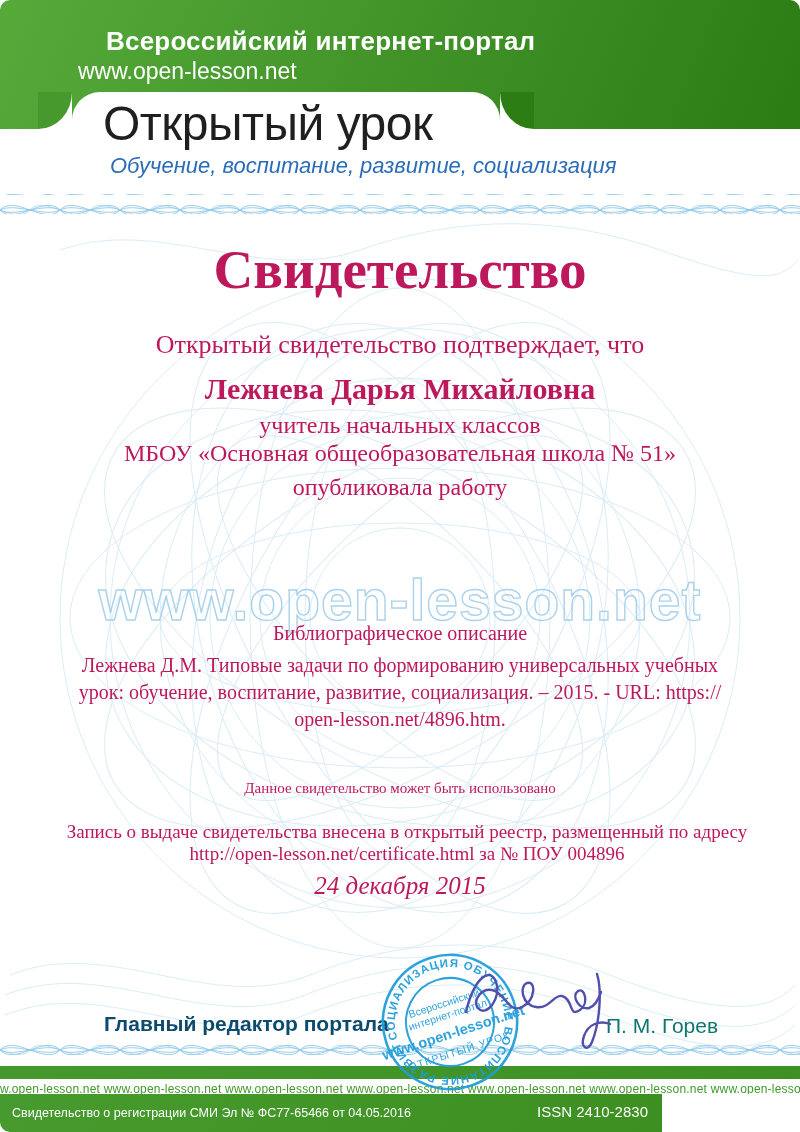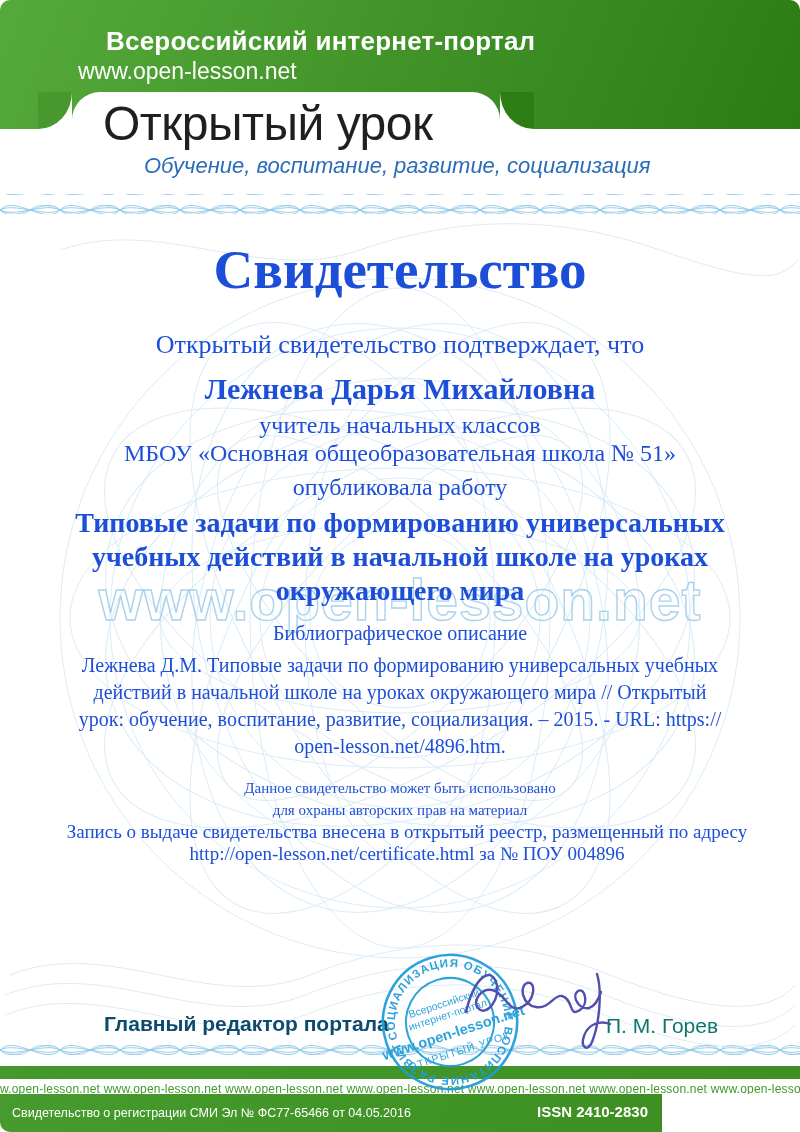--- a/index.html
+++ b/index.html
@@ -20,25 +20,25 @@
   .flare-left::after  { content:""; position:absolute; inset:0; background:#47992d; border-bottom-right-radius:100%; }
   .flare-right::after { content:""; position:absolute; inset:0; background:#2d7d15; border-bottom-left-radius:100%; }
   .badge { position:absolute; left:72px; top:92px; width:428px; height:40px;
            background:#ffffff; border-radius:28px 28px 0 0; z-index:3; }
   .portal-title { position:absolute; left:78px; top:26px; z-index:4; color:#ffffff;
                   font-size:26px; font-weight:bold; letter-spacing:0.2px;margin-left:28px; }
   .portal-url   { position:absolute; left:78px; top:58px; z-index:4; color:#ffffff; font-size:23px; }
   .brand-title  { position:absolute; left:103px; top:96px; z-index:4; color:#1f1f1f;
                   font-size:48px; letter-spacing:-0.5px; }
   .brand-sub    { position:absolute; left:110px; top:153px; z-index:4; color:#2a6cb8;
-                  font-size:22px; font-style:italic;margin-left:34px; }
+                  font-size:22px; font-style:italic; }
 
   
   .ser { position:absolute; left:0; width:800px; text-align:center; z-index:2;
-         font-family:"Liberation Serif", serif; color:#1d4ed8; }
+         font-family:"Liberation Serif", serif; color:#be185d; }
   .cert-title { top:238px; font-size:55px; font-weight:bold; }
   .cert-intro { top:330px; font-size:26px; }
   .rec-name   { top:372px; font-size:30px; font-weight:bold; }
   .rec-role   { top:412px; font-size:24px; }
   .rec-school { top:440px; font-size:24px; }
   .act        { top:474px; font-size:24px; }
   .work-title { top:506px; font-size:28px; font-weight:bold; line-height:34px; }
   .bib-label  { top:622px; font-size:20px; }
   .bib-text   { top:652px; font-size:20px; font-weight:normal; line-height:27px; }
   .usage      { top:777px; font-size:15px; line-height:22px; }
@@ -55,21 +55,21 @@
 
   
   .bar-thin { position:absolute; left:0; top:1066px; width:800px; height:13px; z-index:5;
               background:linear-gradient(90deg,#45992c,#3e9022); }
   .url-strip { position:absolute; left:0; top:1079px; width:800px; height:15px; z-index:5;
                background:#ffffff; overflow:hidden; white-space:nowrap; }
   .url-strip span { font-size:12px; line-height:15px; color:#3f9a28; letter-spacing:0.2px; }
   .bar-main { position:absolute; left:0; top:1094px; width:662px; height:38px; z-index:5;
               background:linear-gradient(112deg,#479b2e 0%,#3c8f20 100%); }
   .reg-text { position:absolute; left:12px; top:12px; color:#ffffff; font-size:12.5px; }
-  .issn     { position:absolute; right:14px; top:9px; color:#ffffff; font-size:15px; font-weight:bold; }
+  .issn     { position:absolute; right:14px; top:9px; color:#ffffff; font-size:15px; font-weight:normal; }
 </style>
 </head>
 <body>
 
 <div class="page">
 
   <svg class="bg-svg" viewBox="0 0 800 1132" xmlns="http://www.w3.org/2000/svg">
     <defs>
       <pattern id="lattice" width="60" height="20" patternUnits="userSpaceOnUse">
         <g fill="none" stroke="#8ec7e8" stroke-width="0.9">
@@ -124,42 +124,36 @@
   <div class="brand-title">Открытый урок</div>
   <div class="brand-sub">Обучение, воспитание, развитие, социализация</div>
 
   <div class="ser cert-title">Свидетельство</div>
   <div class="ser cert-intro">Открытый свидетельство подтверждает, что</div>
   <div class="ser rec-role">учитель начальных классов</div>
   <div class="ser rec-name">Лежнева Дарья Михайловна</div>
   <div class="ser rec-school">МБОУ «Основная общеобразовательная школа № 51»</div>
   <div class="ser act">опубликовала работу</div>
 
-  <div class="ser work-title">
-    <div>Типовые задачи по формированию универсальных</div>
-    <div>учебных действий в начальной школе на уроках</div>
-    <div>окружающего мира</div>
-  </div>
 
   <div class="ser bib-label">Библиографическое описание</div>
   <div class="ser bib-text">
     <div>Лежнева Д.М. Типовые задачи по формированию универсальных учебных</div>
-    <div>действий в начальной школе на уроках окружающего мира // Открытый</div>
     <div>урок: обучение, воспитание, развитие, социализация. – 2015. - URL: https://</div>
     <div>open-lesson.net/4896.htm.</div>
   </div>
 
   <div class="ser usage">
     <div>Данное свидетельство может быть использовано</div>
-    <div>для охраны авторских прав на материал</div>
   </div>
   <div class="ser registry">
     <div>Запись о выдаче свидетельства внесена в открытый реестр, размещенный по адресу</div>
     <div>http://open-lesson.net/certificate.html за № ПОУ 004896</div>
   </div>
+  <div class="ser issue-date">24 декабря 2015</div>
 
   <div class="editor-label">Главный редактор портала</div>
   <div class="signer-name">П. М. Горев</div>
 
   <svg class="stamp-svg" viewBox="0 0 190 190" xmlns="http://www.w3.org/2000/svg">
     <g transform="rotate(-18 95 95)" opacity="0.93">
       <circle cx="95" cy="95" r="67" fill="none" stroke="#1f9cd8" stroke-width="2.6"></circle>
       <circle cx="95" cy="95" r="44" fill="none" stroke="#1f9cd8" stroke-width="2"></circle>
       <path id="sring" d="M40,95 A55,55 0 1 1 40,95.01" fill="none"></path>
       <text font-family="Liberation Sans, sans-serif" font-size="11.5" font-weight="bold" letter-spacing="1.1" fill="#1f9cd8">

